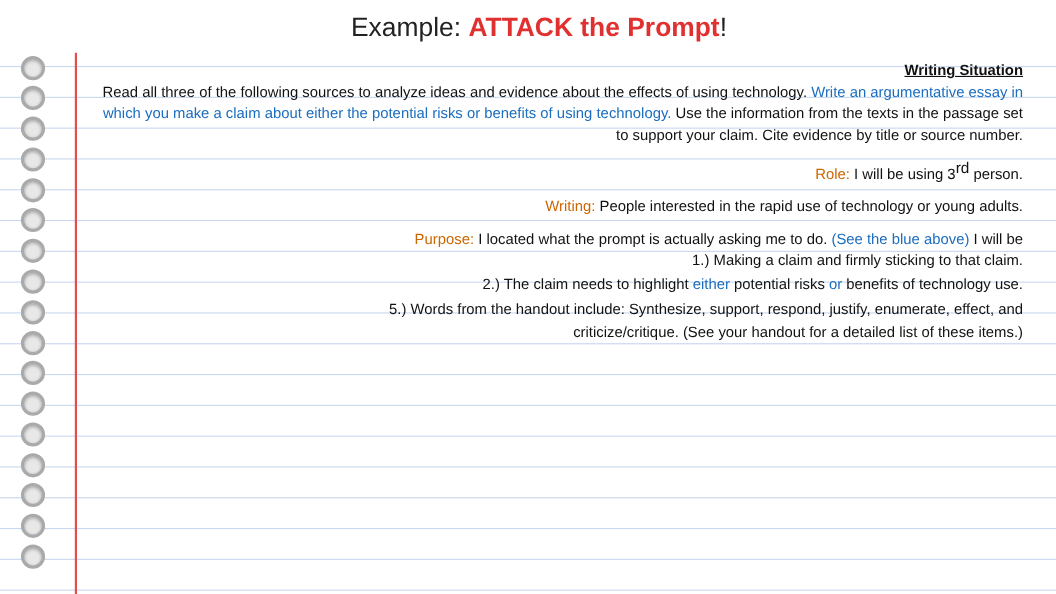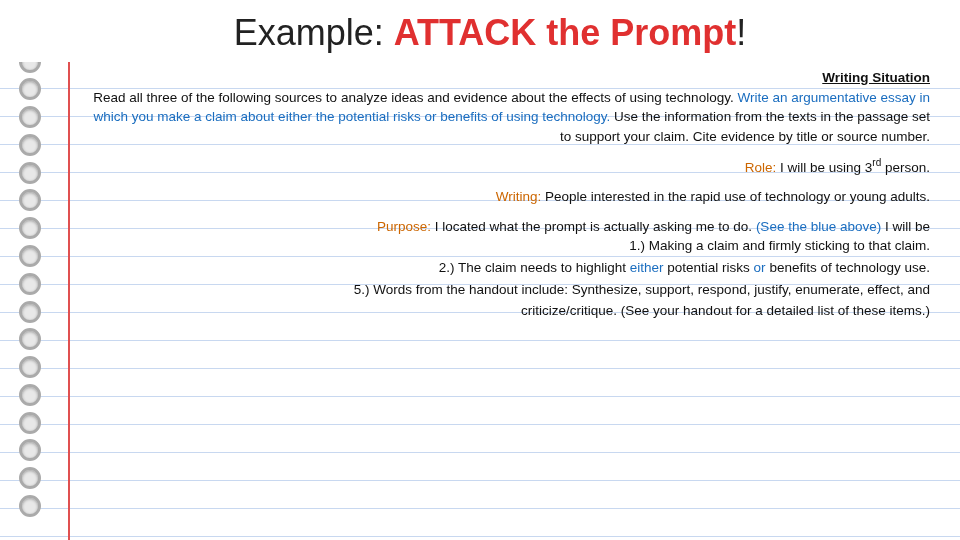--- a/index.html
+++ b/index.html
@@ -76,21 +76,21 @@
     
     .title-area {
       text-align: center;
       padding: 12px 60px 8px 80px;
       position: relative;
       z-index: 10;
       background: #fff;
     }
 
     .title {
-      font-size: 36px;
+      font-size: 24px;
       font-weight: normal;
       color: #222;
     }
 
     .title .normal {
       color: #222;
     }
 
     .title .highlight {
       color: #e03030;
@@ -117,21 +117,21 @@
     .orange { color: #cc6600; font-weight: normal; }
     .blue-link { color: #1a6dbf; }
 
     .writing-situation-label {
       text-decoration: underline;
       font-weight: bold;
       font-size: 13.5px;
     }
 
     sup {
-      font-size: 10px;
+      font-size: 14px;
     }
 
     .indent-list {
       margin-left: 116px;
     }
 
     .indent-list p {
       margin-bottom: 2px;
     }
   </style>

